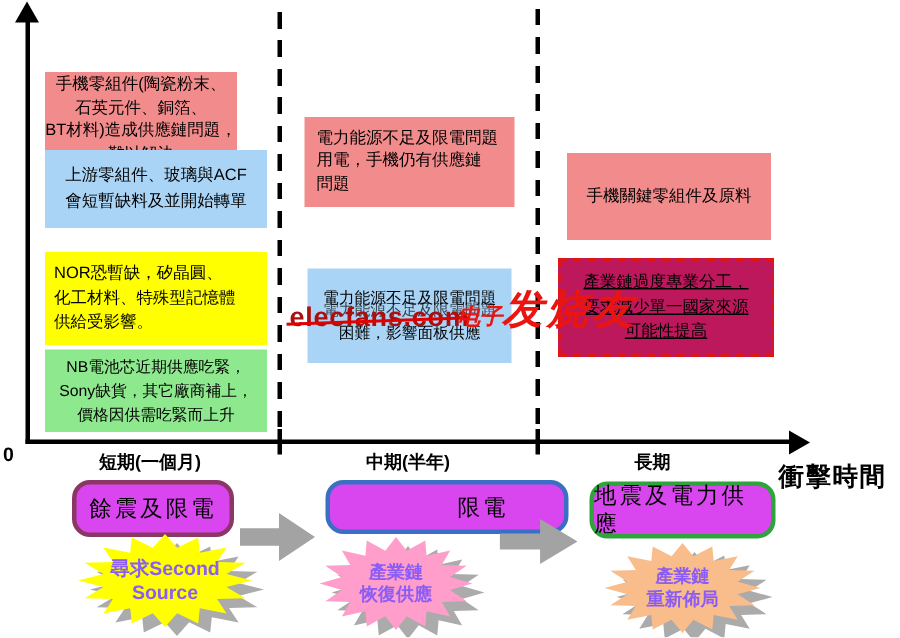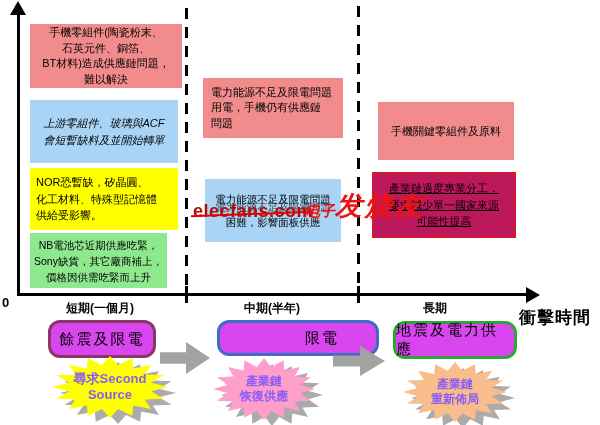--- a/index.html
+++ b/index.html
@@ -19,24 +19,24 @@
   .x-title{left:519px;top:306px;font-size:17px;font-weight:bold;color:#000;letter-spacing:1px;}
 
   
   .box{display:flex;flex-direction:column;justify-content:center;text-align:center;
        font-size:11px;line-height:15.5px;color:#000;}
   .box .ln{white-space:nowrap;}
   .bg-red{background:#f28b8b;}
   .bg-blue{background:#aad4f5;}
   .bg-yellow{background:#ffff00;}
   .bg-green{background:#8ee88e;}
-  .box-s1{left:30px;top:24px;width:152px;height:64px;}
-  .box-s2{left:30px;top:100px;width:148px;height:63px;line-height:17px;font-style:italic;}
+  .box-s1{left:30px;top:48px;width:128px;height:64px;}
+  .box-s2{left:30px;top:100px;width:148px;height:52px;line-height:17px;}
   .box-s3{left:30px;top:168px;width:148px;height:62px;text-align:left;padding-left:6px;line-height:16.5px;box-sizing:border-box;}
-  .box-s4{left:30px;top:233px;width:137px;height:55px;font-size:10.5px;line-height:16px;}
+  .box-s4{left:30px;top:233px;width:148px;height:55px;font-size:10.5px;line-height:16px;}
   .box-m1{left:203px;top:78px;width:140px;height:60px;text-align:left;padding-left:8px;box-sizing:border-box;}
   .box-m2{left:205px;top:179px;width:136px;height:63px;font-size:10.5px;line-height:15px;}
   .box-m2 .ghost{margin-top:-7px;opacity:.7;}
   .box-l1{left:378px;top:102px;width:136px;height:58px;line-height:17px;}
   .box-l2{left:372px;top:172px;width:144px;height:66px;background:#be185d;border:2px dashed #e01616;line-height:16.5px;box-sizing:border-box;text-decoration:underline;}
 
   
   .wm{left:193px;top:197px;width:232px;height:38px;z-index:10;}
   .wm-site{left:0;top:4px;font-size:18px;font-weight:bold;color:#ad0f0f;letter-spacing:.5px;}
   .wm-strike{left:-2px;top:16px;width:122px;height:2px;background:#e00000;transform:rotate(-2deg);}

